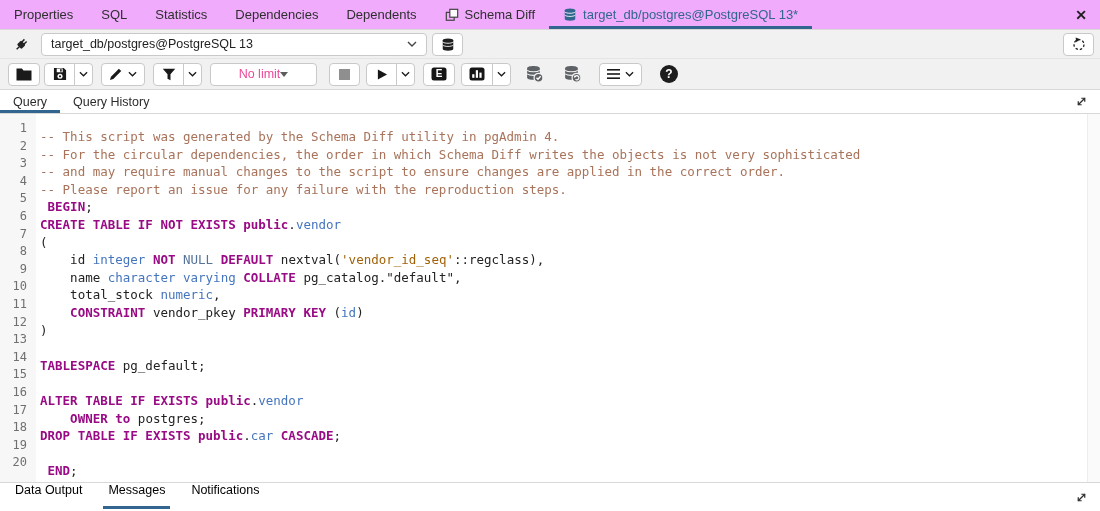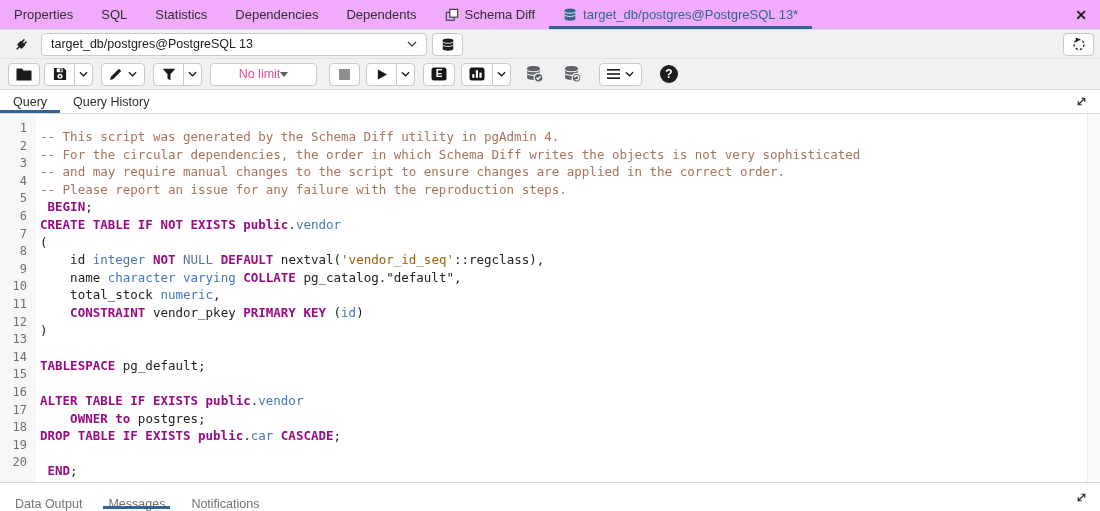--- a/index.html
+++ b/index.html
@@ -76,22 +76,22 @@
   .code { white-space:pre; padding-left:4px; color:#222;margin-top:8px; }
   .tok-txt { color:#222; }
   .tok-comment { color:#a8735a; }
   .tok-kw { color:#990a85; font-weight:bold; }
   .tok-type { color:#4575bd; }
   .tok-atom { color:#56739c; }
   .tok-str { color:#a16207; }
   
   .btabs { height:29px; flex:none; background:#fff; display:flex; align-items:stretch;
     border-top:1px solid #d8d8d8; padding-left:2px; }
-  .btab { padding:0 13px; display:flex; align-items:flex-end; font-size:12.5px;
-    color:#737373; position:relative; white-space:nowrap; }
+  .btab { padding:0 13px; display:flex; align-items:flex-start; font-size:12.5px;
+    color:#000000; position:relative; white-space:nowrap; }
   .btab.active::after { content:""; position:absolute; left:8px; right:8px; bottom:2px;
     height:3px; background:#326690; }
   svg { display:block; }
 </style>
 </head>
 <body>
 
 <div class="app">
 
   <div class="tabbar">

